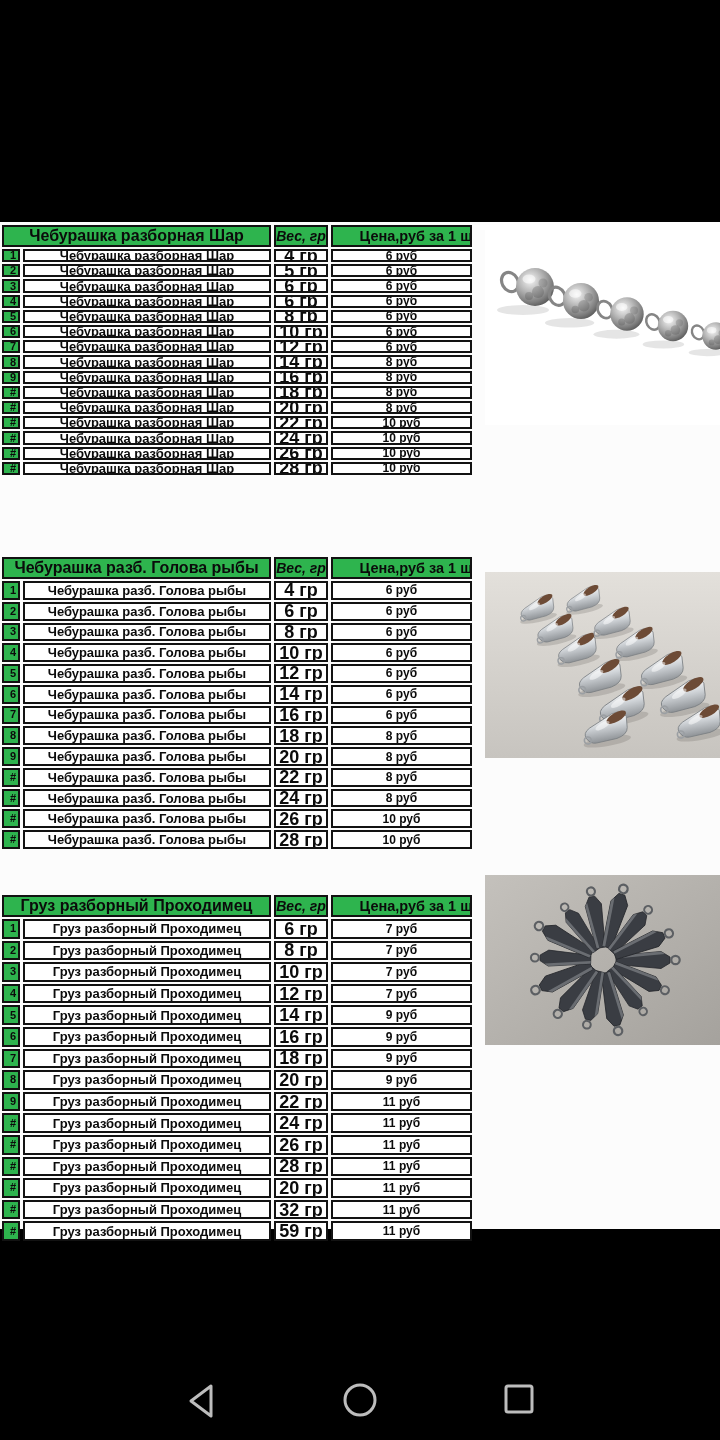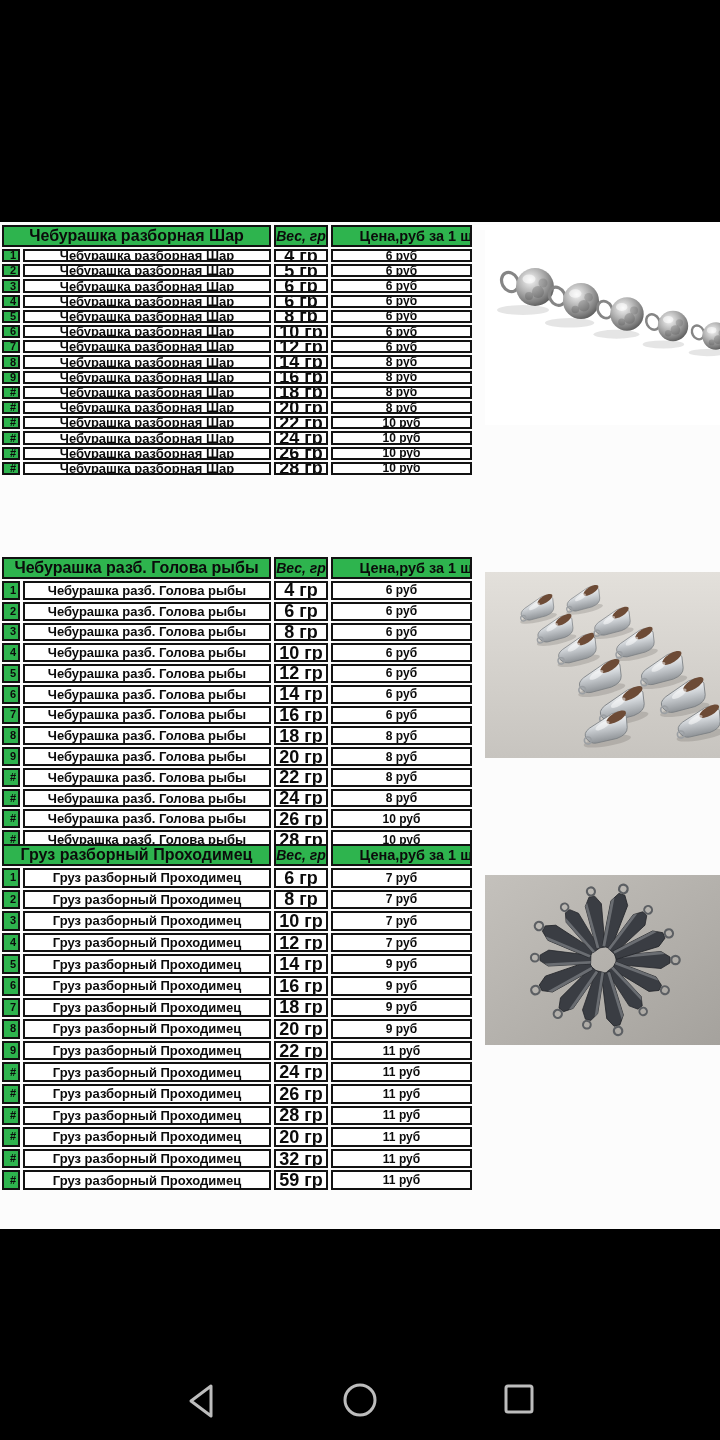--- a/index.html
+++ b/index.html
@@ -7,21 +7,21 @@
   body { font-family:"Liberation Sans", sans-serif; }
   :root { --green:#2eb44e; --border:#121212; }
 
   .screen { position:relative; width:720px; height:1440px; background:#000; overflow:hidden; }
   .page   { position:absolute; left:0; top:222px; width:720px; height:1007px; background:#fcfcfc; }
 
   
   .price-table { position:absolute; left:2px; width:470px; display:flex; flex-direction:column; gap:2px; }
   .t1 { top:3px;   height:250px;justify-content:space-between; }
   .t2 { top:335px; height:292px; }
-  .t3 { top:622px; height:346px; }
+  .t3 { top:673px; height:346px; }
 
   .trow  { display:flex; gap:3px; flex:1 1 0; min-height:0; }
   .thead { flex:0 0 22px; }
   .cell  { border:2px solid var(--border); background:#fff; color:#0b0b0b; font-weight:bold;
            display:flex; align-items:center; justify-content:center; line-height:1; overflow:hidden; white-space:nowrap; }
   .num   { flex:0 0 18px; background:var(--green); font-size:11px; justify-content:flex-end; padding-right:2px; }
   .name  { flex:1 1 auto; font-size:13px; }
   .wt    { flex:0 0 54px; font-size:18px; }
   .pr    { flex:0 0 141px; font-size:12px; }
   .thead .cell { background:var(--green); }

